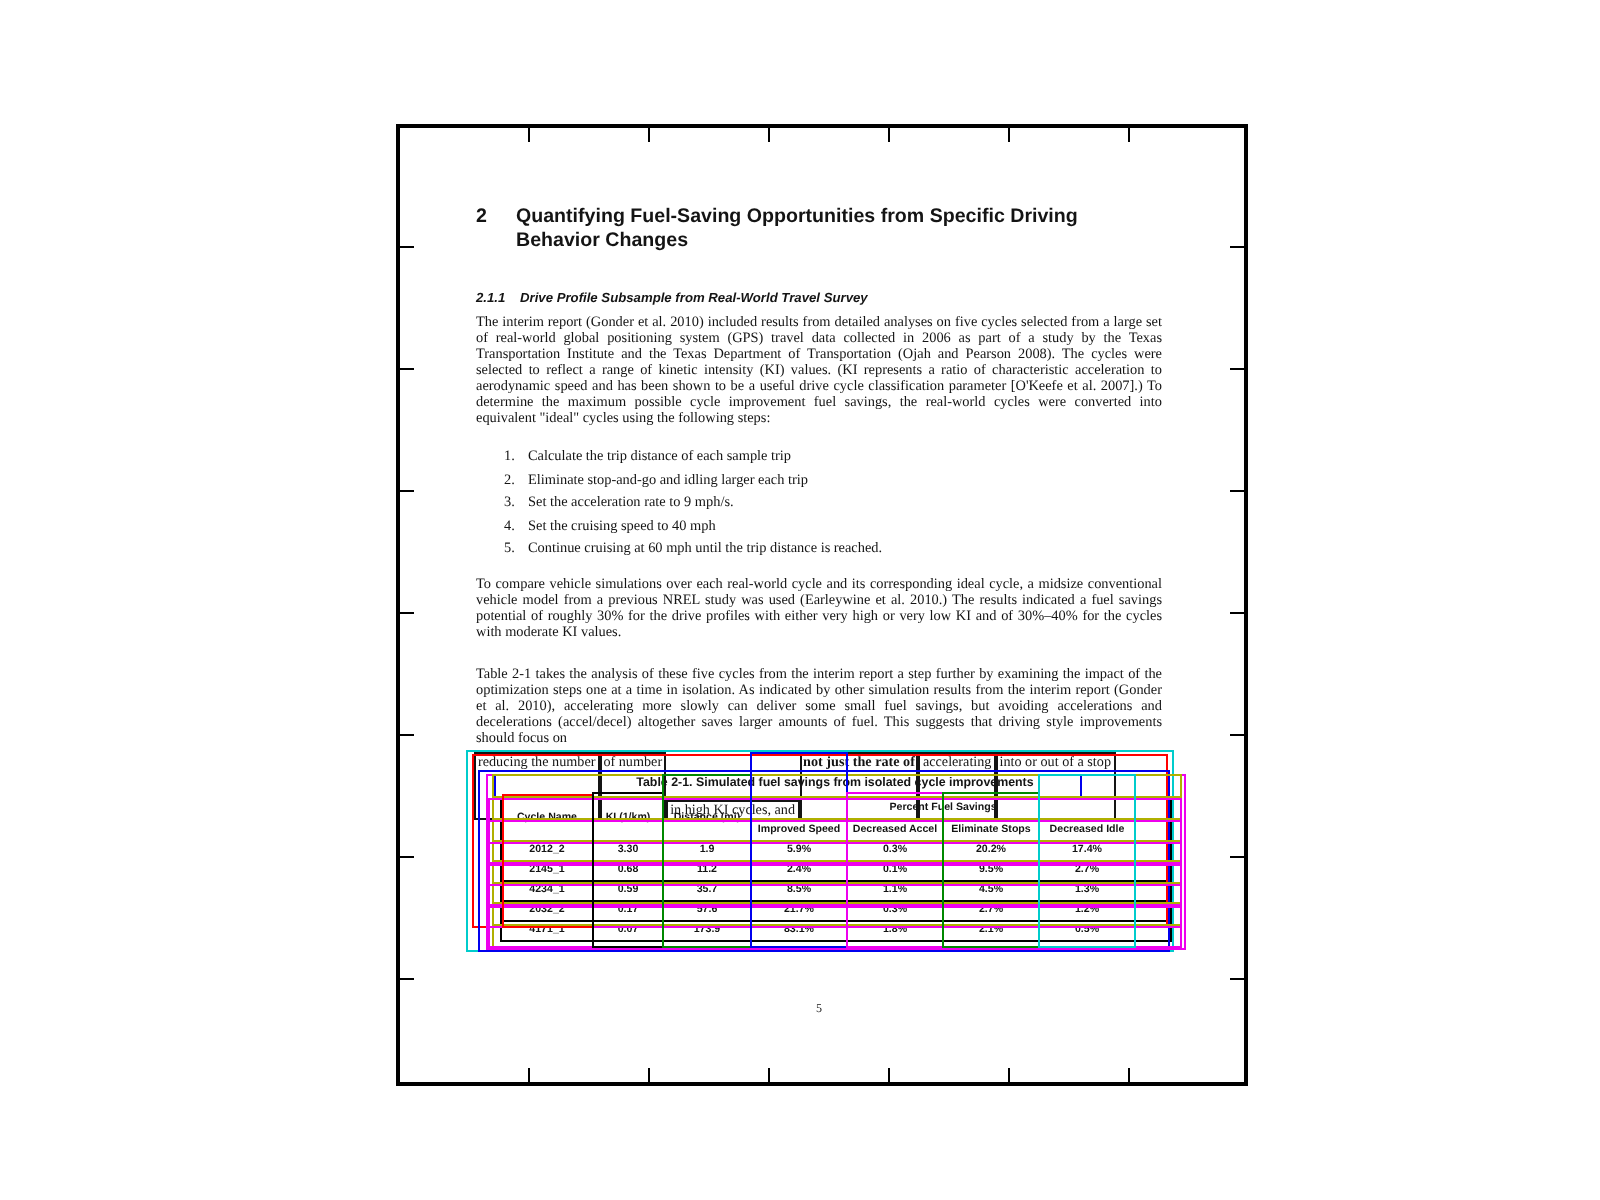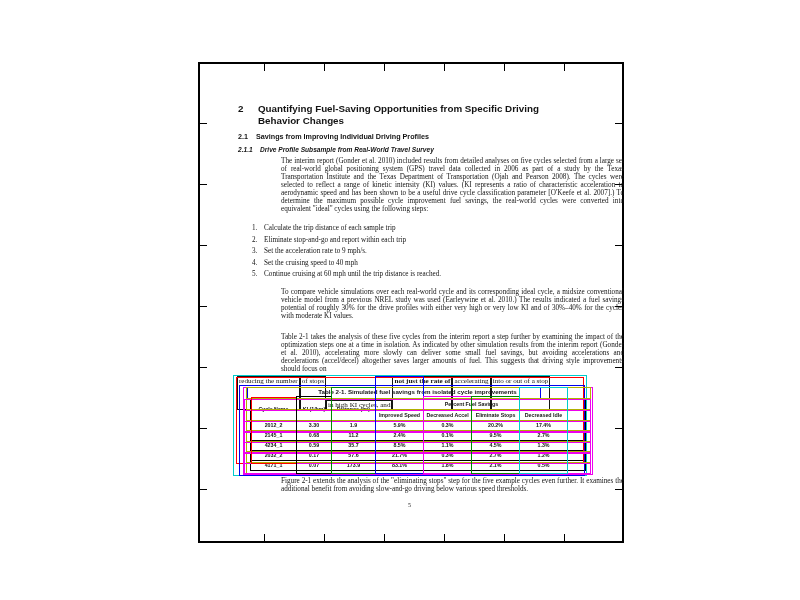--- a/index.html
+++ b/index.html
@@ -16,21 +16,21 @@
   .h1{position:absolute;left:238px;top:103px;width:344px;display:flex;
       font-family:"Liberation Sans", sans-serif;font-weight:bold;font-size:9.8px;line-height:11.5px;}
   .h1 .num{width:20px;flex:none;}
   .h2{position:absolute;left:238px;top:132px;width:344px;display:flex;
       font-family:"Liberation Sans", sans-serif;font-weight:bold;font-size:7.2px;}
   .h2 .num{width:18px;flex:none;}
   .h3{position:absolute;left:238px;top:146px;width:344px;display:flex;
       font-family:"Liberation Sans", sans-serif;font-weight:bold;font-style:italic;font-size:6.6px;}
   .h3 .num{width:22px;flex:none;}
   
-  .para{position:absolute;left:238px;width:343px;font-size:7.2px;line-height:8px;text-align:justify;margin-left:43px;}
+  .para{position:absolute;left:238px;width:343px;font-size:7.2px;line-height:8px;text-align:justify;}
   .p1{top:157px;}
   .p2{top:288px;}
   .p3{top:333px;}
   .pfig{top:477px;}
   .list{position:absolute;left:252px;top:224px;width:320px;font-size:7.2px;}
   .list .li{display:flex;margin-bottom:3.6px;}
   .list .num{width:12px;flex:none;}
   
   .annline{position:absolute;left:237px;top:376px;width:346px;display:flex;
            font-size:7.1px;line-height:8px;white-space:nowrap;}
@@ -93,60 +93,56 @@
       <div class="tick tick-left" style="top: 364px;"></div>
       <div class="tick tick-right" style="top: 364px;"></div>
       <div class="tick tick-left" style="top: 425px;"></div>
       <div class="tick tick-right" style="top: 425px;"></div>
     </div>
 
   <div class="h1">
     <span class="num">2</span>
     <span>Quantifying Fuel-Saving Opportunities from Specific Driving Behavior Changes</span>
   </div>
-  <div class="h2">
-    <span class="num">2.1</span>
-    <span>Savings from Improving Individual Driving Profiles</span>
-  </div>
   <div class="h3">
     <span class="num">2.1.1</span>
     <span>Drive Profile Subsample from Real-World Travel Survey</span>
   </div>
 
   <div class="para p1">The interim report (Gonder et al. 2010) included results from detailed analyses on five cycles selected from a large set of real-world global positioning system (GPS) travel data collected in 2006 as part of a study by the Texas Transportation Institute and the Texas Department of Transportation (Ojah and Pearson 2008). The cycles were selected to reflect a range of kinetic intensity (KI) values. (KI represents a ratio of characteristic acceleration to aerodynamic speed and has been shown to be a useful drive cycle classification parameter [O'Keefe et al. 2007].) To determine the maximum possible cycle improvement fuel savings, the real-world cycles were converted into equivalent "ideal" cycles using the following steps:</div>
 
   <div class="list">
     <div class="li">
       <span class="num">1.</span>
       <span>Calculate the trip distance of each sample trip</span>
     </div>
     <div class="li">
       <span class="num">2.</span>
-      <span>Eliminate stop-and-go and report within each trip</span>
+      <span>Eliminate stop-and-go and idling larger each trip</span>
     </div>
     <div class="li">
       <span class="num">3.</span>
       <span>Set the acceleration rate to 9 mph/s.</span>
     </div>
     <div class="li">
       <span class="num">4.</span>
       <span>Set the cruising speed to 40 mph</span>
     </div>
     <div class="li">
       <span class="num">5.</span>
       <span>Continue cruising at 60 mph until the trip distance is reached.</span>
     </div>
   </div>
 
   <div class="para p2">To compare vehicle simulations over each real-world cycle and its corresponding ideal cycle, a midsize conventional vehicle model from a previous NREL study was used (Earleywine et al. 2010.) The results indicated a fuel savings potential of roughly 30% for the drive profiles with either very high or very low KI and of 30%–40% for the cycles with moderate KI values.</div>
   <div class="para p3">Table 2-1 takes the analysis of these five cycles from the interim report a step further by examining the impact of the optimization steps one at a time in isolation. As indicated by other simulation results from the interim report (Gonder et al. 2010), accelerating more slowly can deliver some small fuel savings, but avoiding accelerations and decelerations (accel/decel) altogether saves larger amounts of fuel. This suggests that driving style improvements should focus on</div>
 
   <div class="annline">
     <span class="seg0">reducing the number</span>
-    <span class="seg1">of stops</span>
+    <span class="seg1">of number</span>
     <span class="seg2">in high KI cycles, and</span>
     <span class="seg3">not just the rate of</span>
     <span class="seg4">accelerating</span>
     <span class="seg5">into or out of a stop</span>
   </div>
 
   <div class="tcaption">Table 2-1. Simulated fuel savings from isolated cycle improvements</div>
   <table class="fuel">
     <colgroup>
       <col style="width:46px">
@@ -220,21 +216,20 @@
           <td>173.9</td>
           <td>83.1%</td>
           <td>1.8%</td>
           <td>2.1%</td>
           <td>0.5%</td>
           <td></td>
         </tr>
       </tbody>
   </table>
 
-  <div class="para pfig">Figure 2-1 extends the analysis of the "eliminating stops" step for the five example cycles even further. It examines the additional benefit from avoiding slow-and-go driving below various speed thresholds.</div>
   <div class="pagenum">5</div>
 
   <div>
 
     <div class="ann c-cyan" style="left:233px;top:375px;width:352px;height:99px;"></div>
     <div class="ann c-red" style="left:236px;top:377px;width:346px;height:85px;"></div>
     <div class="ann c-blue" style="left:239px;top:385px;width:344px;height:89px;"></div>
     <div class="ann c-magenta" style="left:243px;top:387px;width:348px;height:86px;"></div>
     <div class="ann c-blue" style="left:247px;top:387px;width:292px;height:11px;"></div>
 

